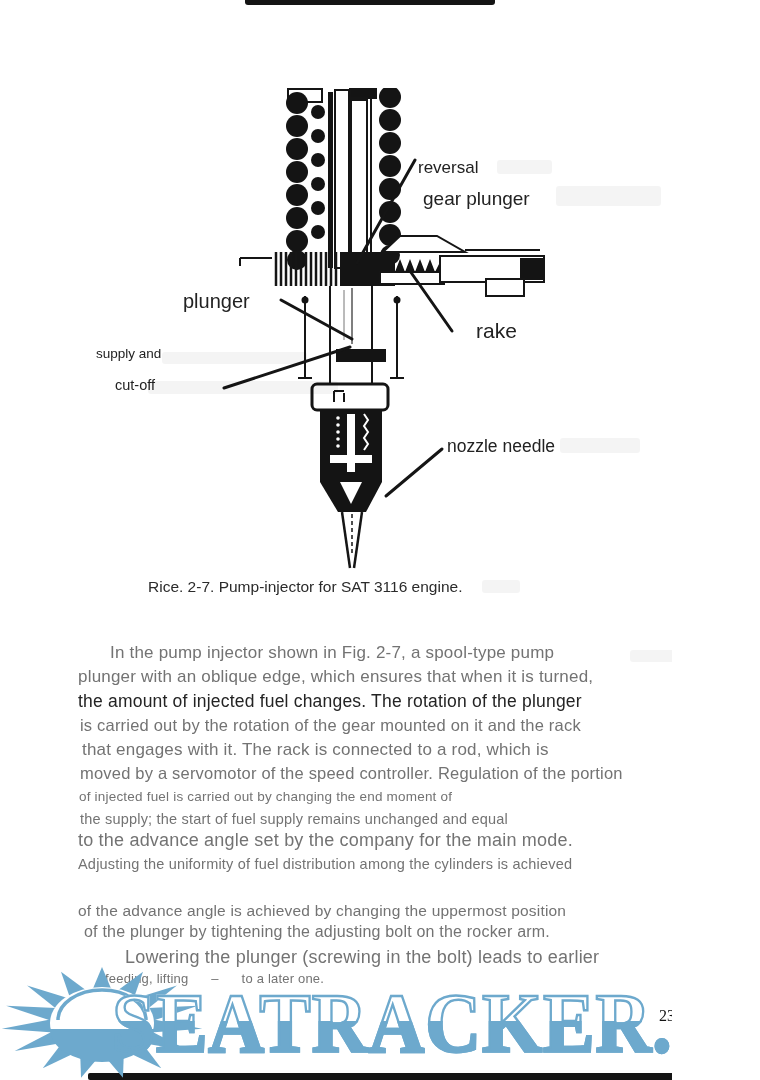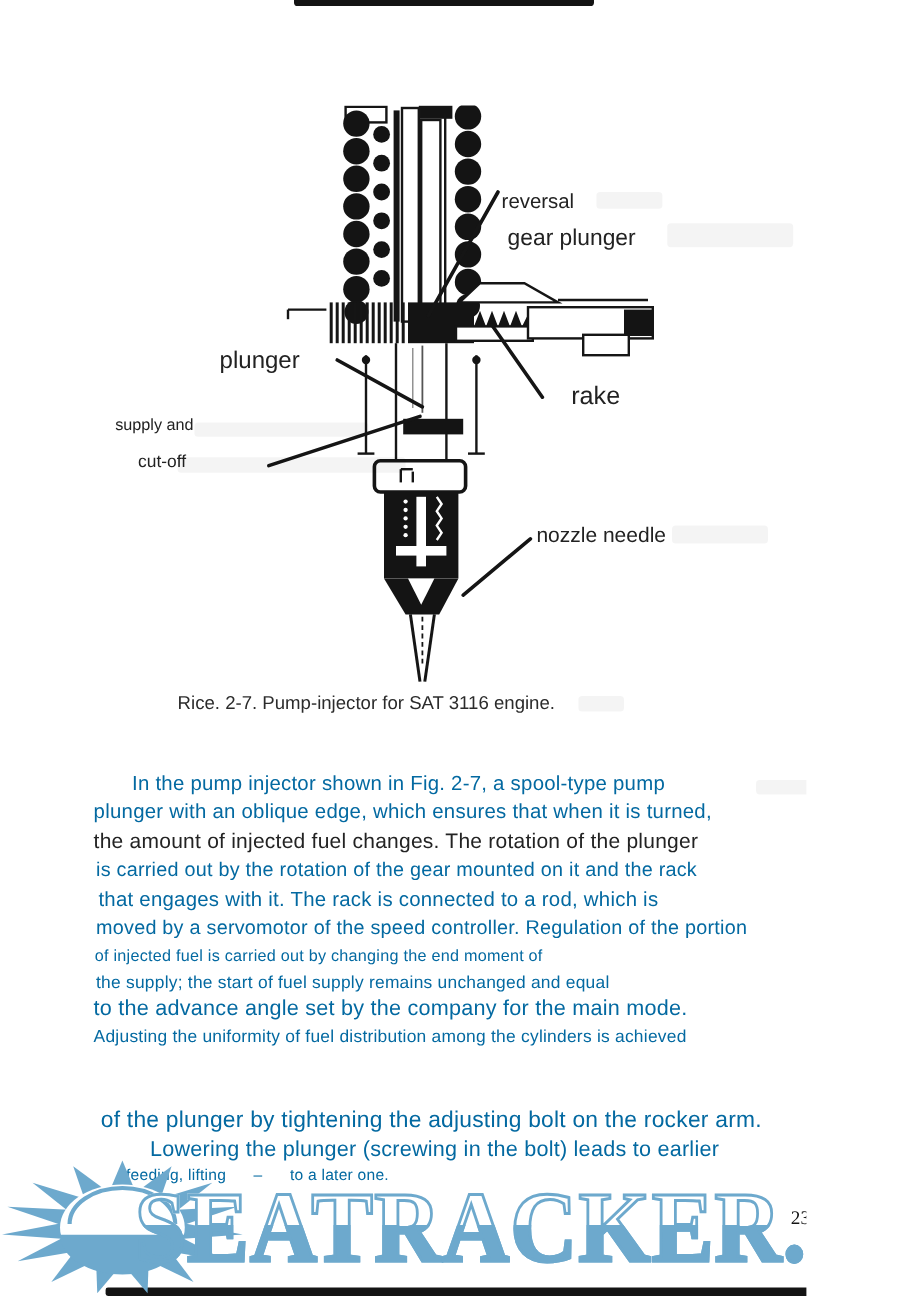--- a/index.html
+++ b/index.html
@@ -1,21 +1,21 @@
 <!DOCTYPE html>
 <html><head>
 <meta charset="utf-8">
 <style>
   html,body{margin:0;padding:0;background:#fff;}
   #page{position:relative;width:672px;height:1080px;background:#ffffff;overflow:hidden;
         font-family:"Liberation Sans", sans-serif;color:#2e2e2e;text-align:center;}
   .abs{position:absolute;}
   .scanbar{position:absolute;background:#141414;}
   .fig-label{position:absolute;color:#222;white-space:nowrap;}
-  .bl{position:absolute;color:#0369a1;white-space:pre;letter-spacing:0.2px;}
+  .bl{position:absolute;color:#737373;white-space:pre;letter-spacing:0.2px;}
   .artifact{position:absolute;background:rgba(0,0,0,0.045);border-radius:3px;}
   
   .lbl-reversal{left:418px;top:158px;font-size:17px;}
   .lbl-gear{left:423px;top:188px;font-size:19px;}
   .lbl-plunger{left:183px;top:290px;font-size:20px;}
   .lbl-rake{left:476px;top:319px;font-size:21px;}
   .lbl-fill{left:96px;top:346px;font-size:13.5px;}
   .lbl-cut{left:99px;top:377px;font-size:14.5px;margin-left:16px;}
   .lbl-nozzle{left:447px;top:436px;font-size:17.5px;}
   .caption{left:148px;top:578px;font-size:15.5px;color:#2b2b2b;}
@@ -25,21 +25,21 @@
   .l3{left:78px;top:691px;font-size:17.5px;color:#232323;}
   .l4{left:80px;top:716px;font-size:16.5px;}
   .l5{left:82px;top:740px;font-size:17px;}
   .l6{left:80px;top:764px;font-size:16.5px;}
   .l7{left:79px;top:789px;font-size:13.5px;}
   .l8{left:80px;top:811px;font-size:14.5px;}
   .l9{left:78px;top:830px;font-size:18px;}
   .l10{left:78px;top:856px;font-size:14.5px;}
   .l11{left:82px;top:876px;font-size:18px;}
   .l12{left:78px;top:902px;font-size:15.5px;}
-  .l13{left:84px;top:923px;font-size:19px;}
+  .l13{left:84px;top:923px;font-size:16px;}
   .l14{left:125px;top:947px;font-size:18px;}
   .l15{left:105px;top:971px;font-size:13px;}
   
   #watermark-text{
     position:absolute;left:112px;top:982px;z-index:3;
     font-family:"Liberation Serif", serif;font-weight:bold;
     font-size:84px;line-height:84px;letter-spacing:1px;
     transform:scaleX(0.92);transform-origin:left top;
     background:linear-gradient(to bottom,#ffffff 0%,#ffffff 46%,#6da9cd 46%,#6da9cd 100%);
     -webkit-background-clip:text;background-clip:text;color:transparent;
@@ -202,20 +202,21 @@
   <div class="bl l1">In the pump injector shown in Fig. 2-7, a spool-type pump</div>
   <div class="bl l2">plunger with an oblique edge, which ensures that when it is turned,</div>
   <div class="bl l3">the amount of injected fuel changes. The rotation of the plunger</div>
   <div class="bl l4">is carried out by the rotation of the gear mounted on it and the rack</div>
   <div class="bl l5">that engages with it. The rack is connected to a rod, which is</div>
   <div class="bl l6">moved by a servomotor of the speed controller. Regulation of the portion</div>
   <div class="bl l7">of injected fuel is carried out by changing the end moment of</div>
   <div class="bl l8">the supply; the start of fuel supply remains unchanged and equal</div>
   <div class="bl l9">to the advance angle set by the company for the main mode.</div>
   <div class="bl l10">Adjusting the uniformity of fuel distribution among the cylinders is achieved</div>
+  <div class="bl l12">of the advance angle is achieved by changing the uppermost position</div>
   <div class="bl l13">of the plunger by tightening the adjusting bolt on the rocker arm.</div>
   <div class="bl l14">Lowering the plunger (screwing in the bolt) leads to earlier</div>
   <div class="bl l15">feeding, lifting      –      to a later one.</div>
 
   <svg id="sun-logo" width="216" height="114" viewBox="-108 -57 216 114">
     <defs>
       <polygon id="ray" points="0,-56 7,-26 -7,-26"></polygon>
     </defs>
     <g fill="#6da9cd" transform="scale(1.8,1)">
       <use href="#ray"></use>

